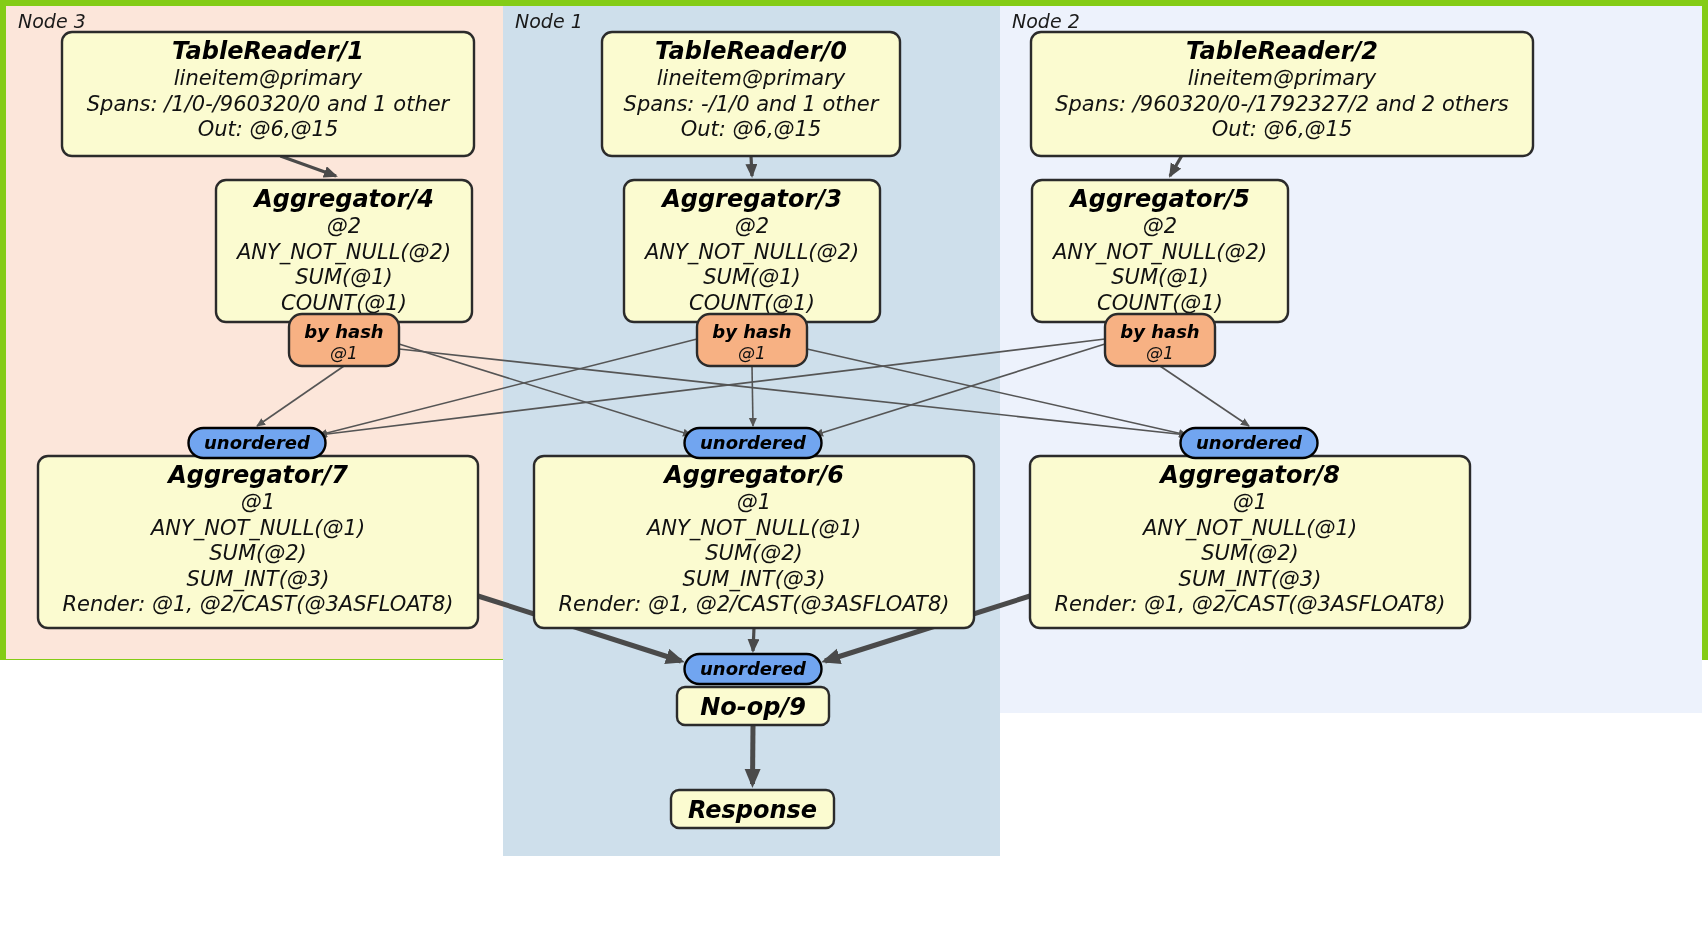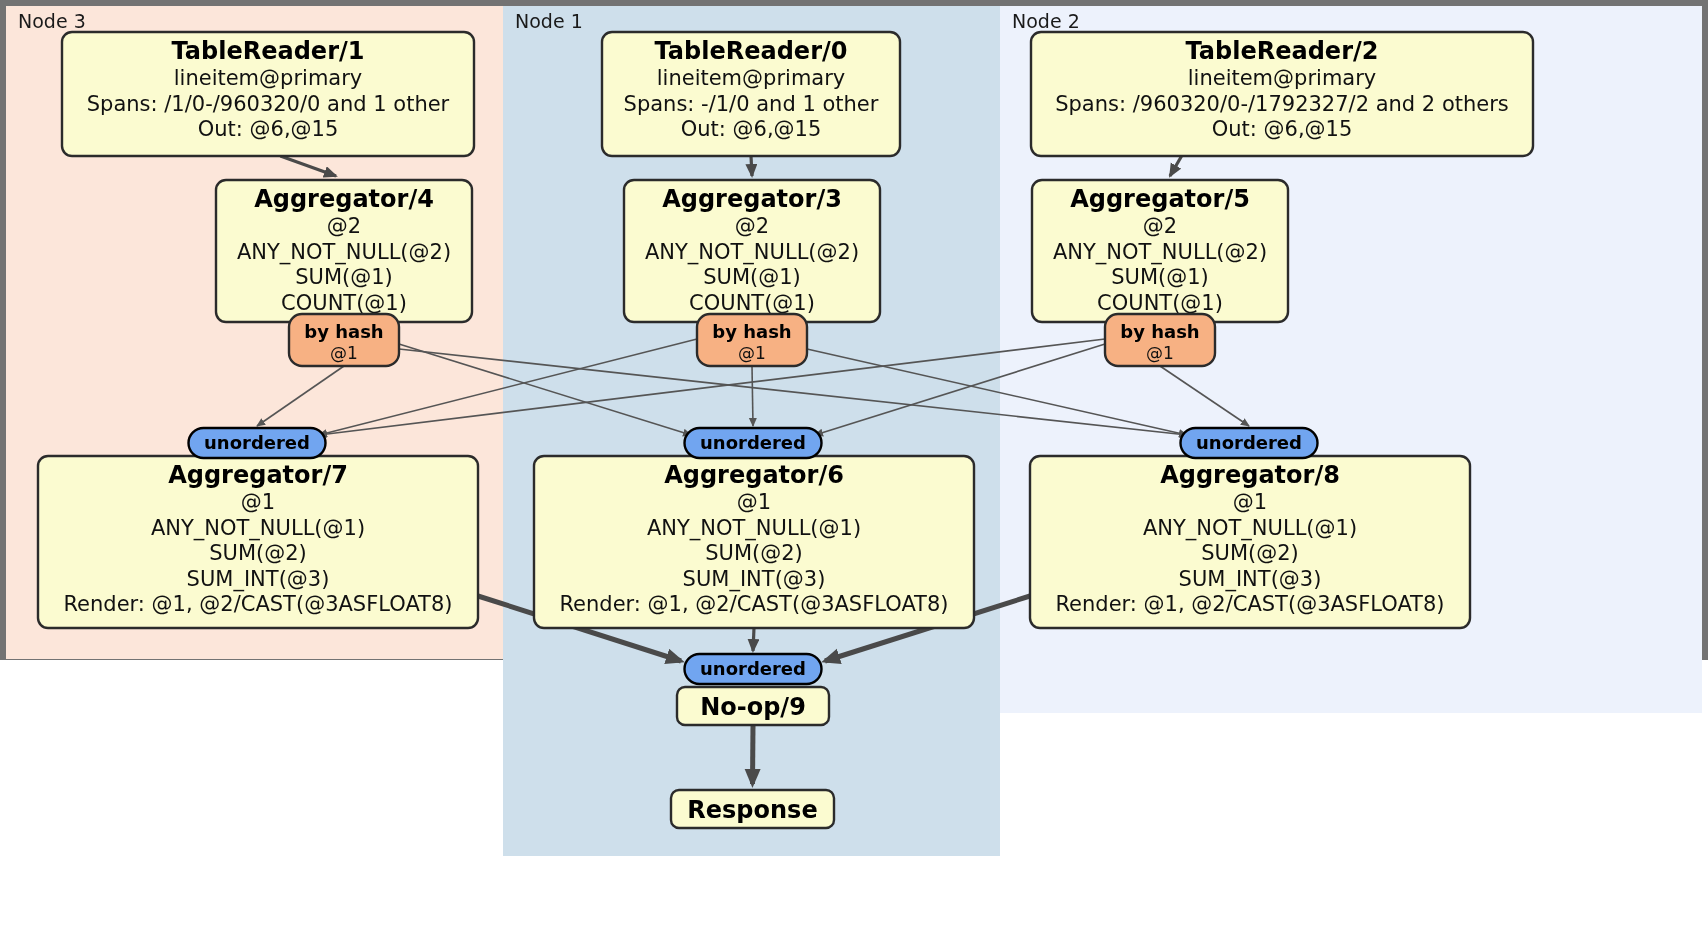--- a/index.html
+++ b/index.html
@@ -10,21 +10,22 @@
   body {
     width: 1708px;
     height: 940px;
     font-family: "DejaVu Sans", sans-serif;
     overflow: hidden;
   }
   #stage {
     position: relative;
     width: 1708px;
     height: 660px;
-    background: #737373;
+    background: #84cc16;
+    font-style: italic;
   }
   svg.diagram {
     position: absolute;
     top: 0;
     left: 0;
     width: 1708px;
     height: 940px;
   }
   .node-panel-label {
     font-family: "DejaVu Sans", sans-serif;

